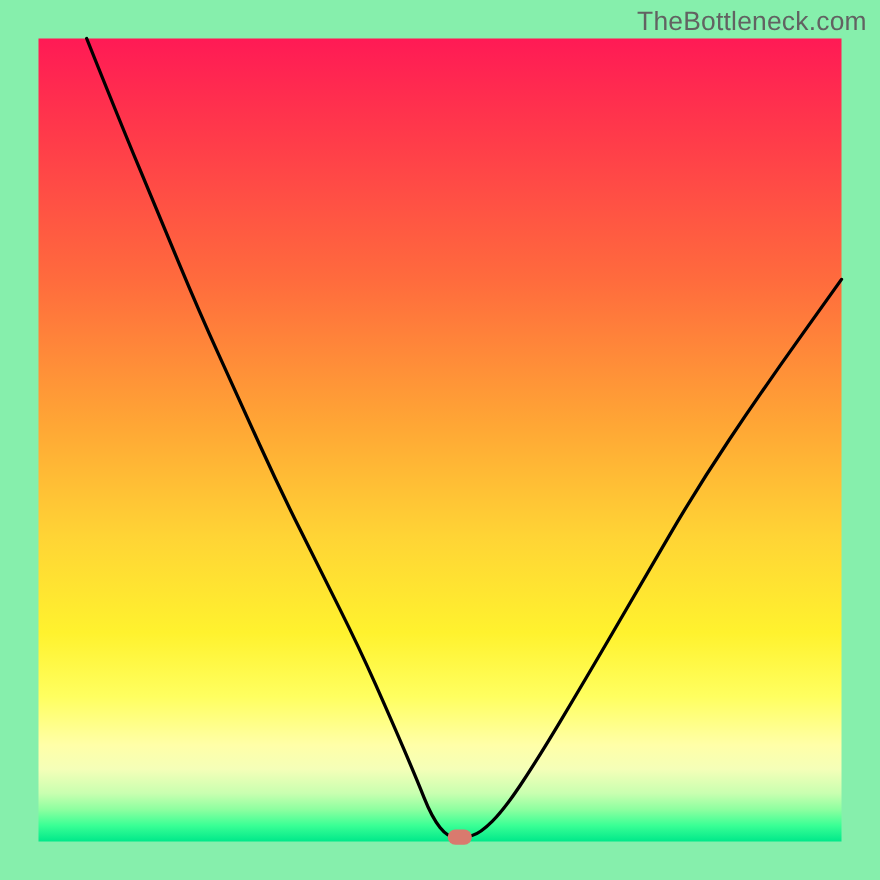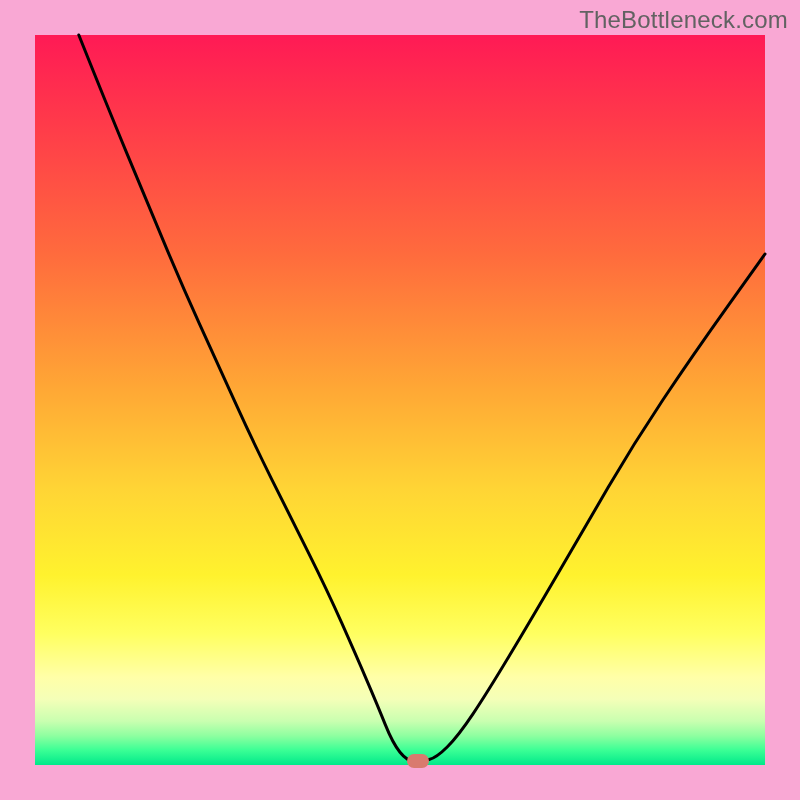--- a/index.html
+++ b/index.html
@@ -8,21 +8,21 @@
     width: 800px;
     height: 800px;
     overflow: hidden;
     background: #000;
     font-family: Arial, Helvetica, sans-serif;
   }
   .frame {
     position: relative;
     width: 800px;
     height: 800px;
-    background: #f9a8d4;
+    background: #86efac;
   }
   .plot {
     position: absolute;
     left: 35px;
     top: 35px;
     width: 730px;
     height: 730px;
     
     background: linear-gradient(
       to bottom,

